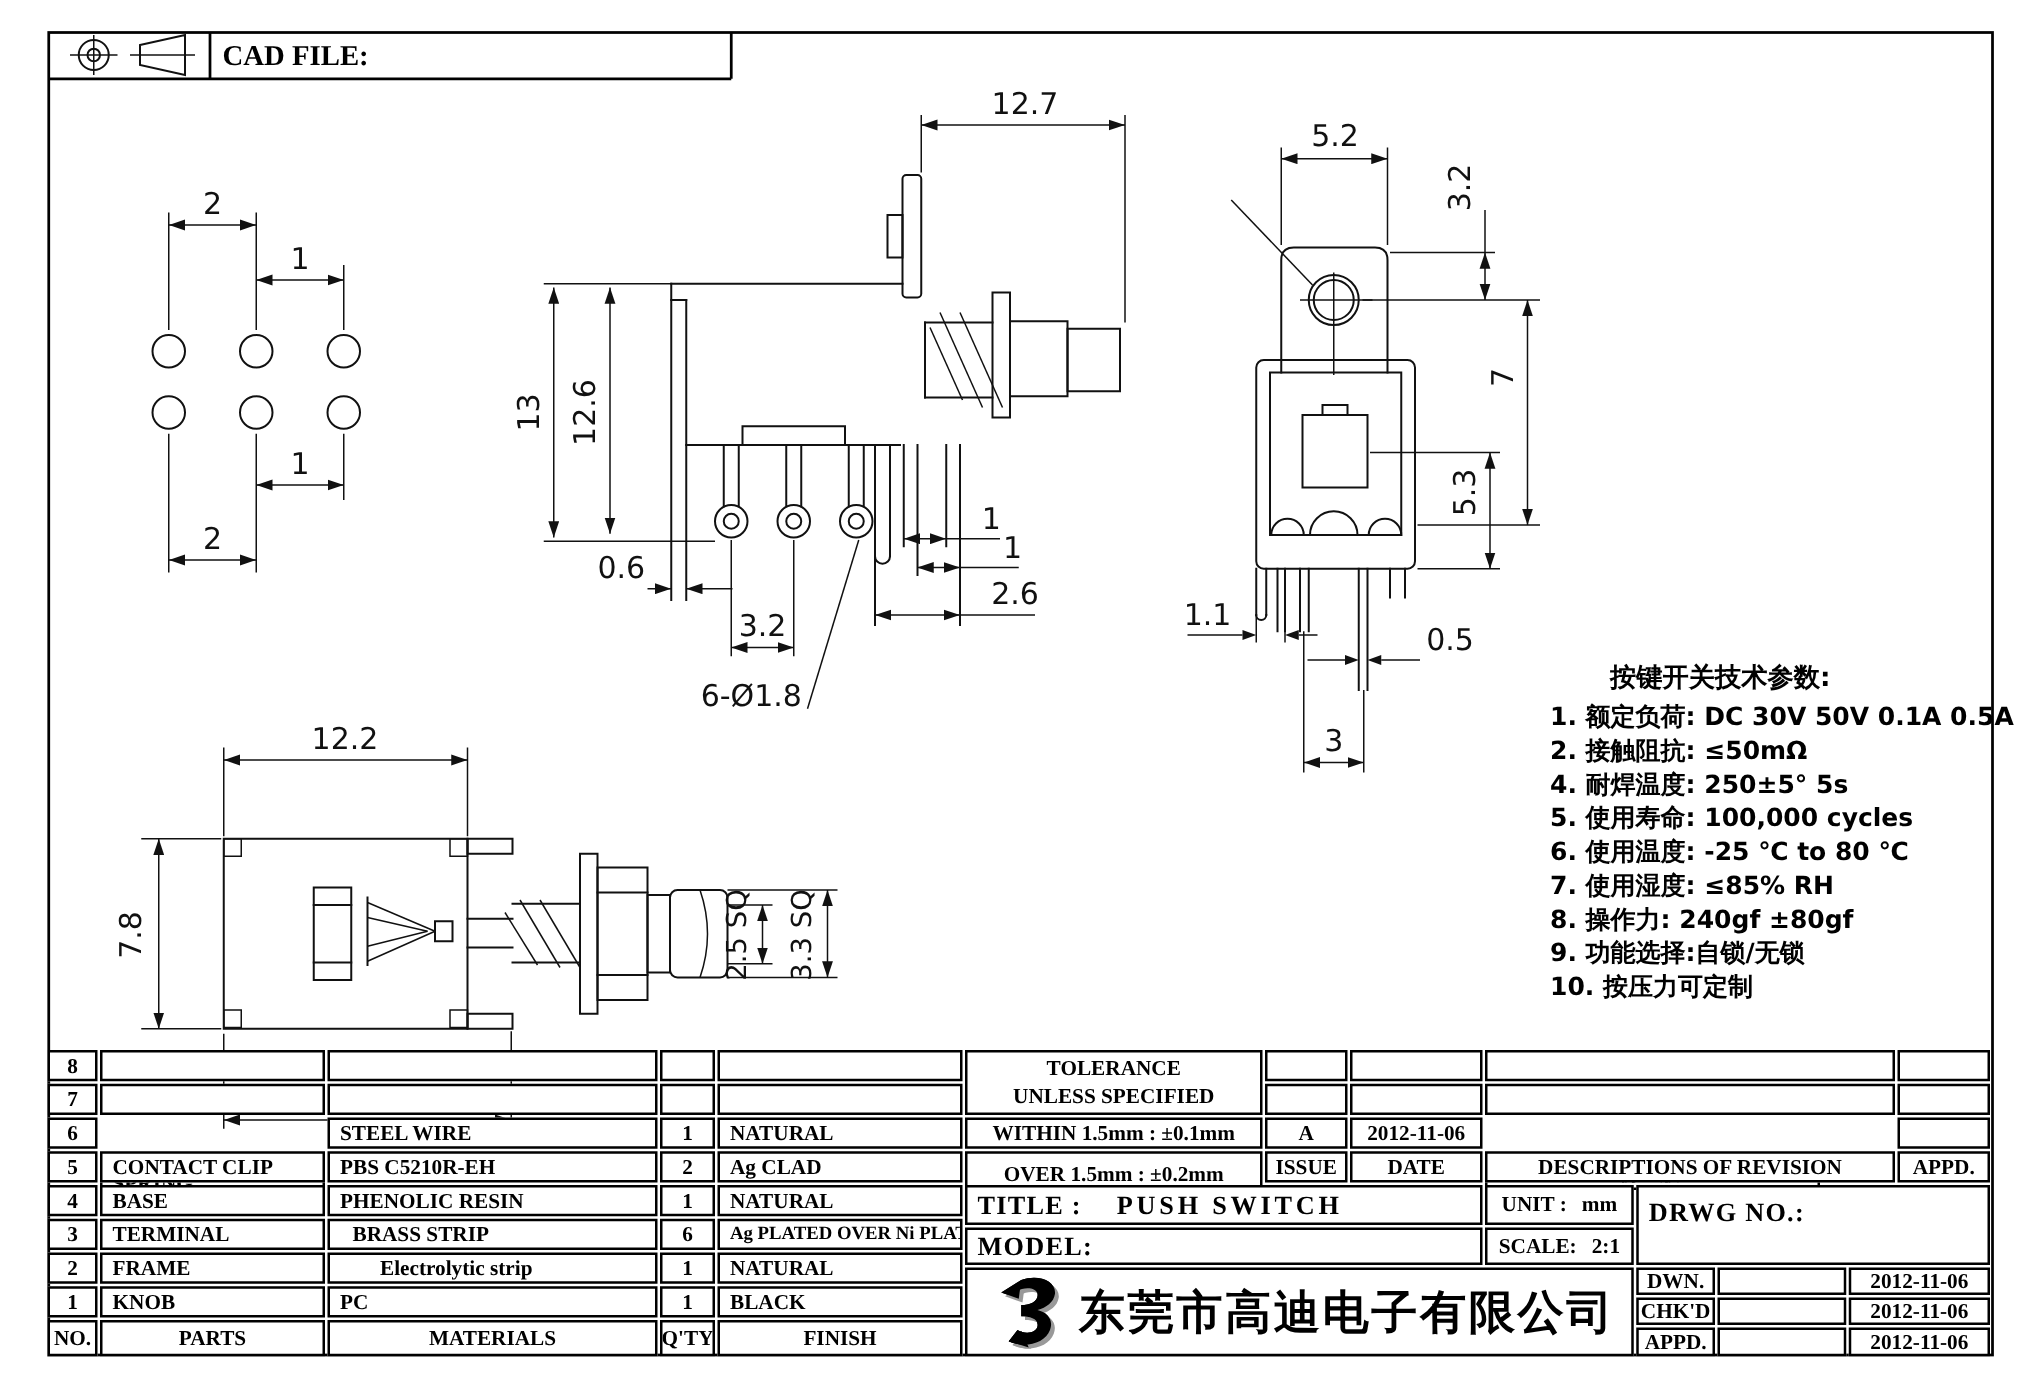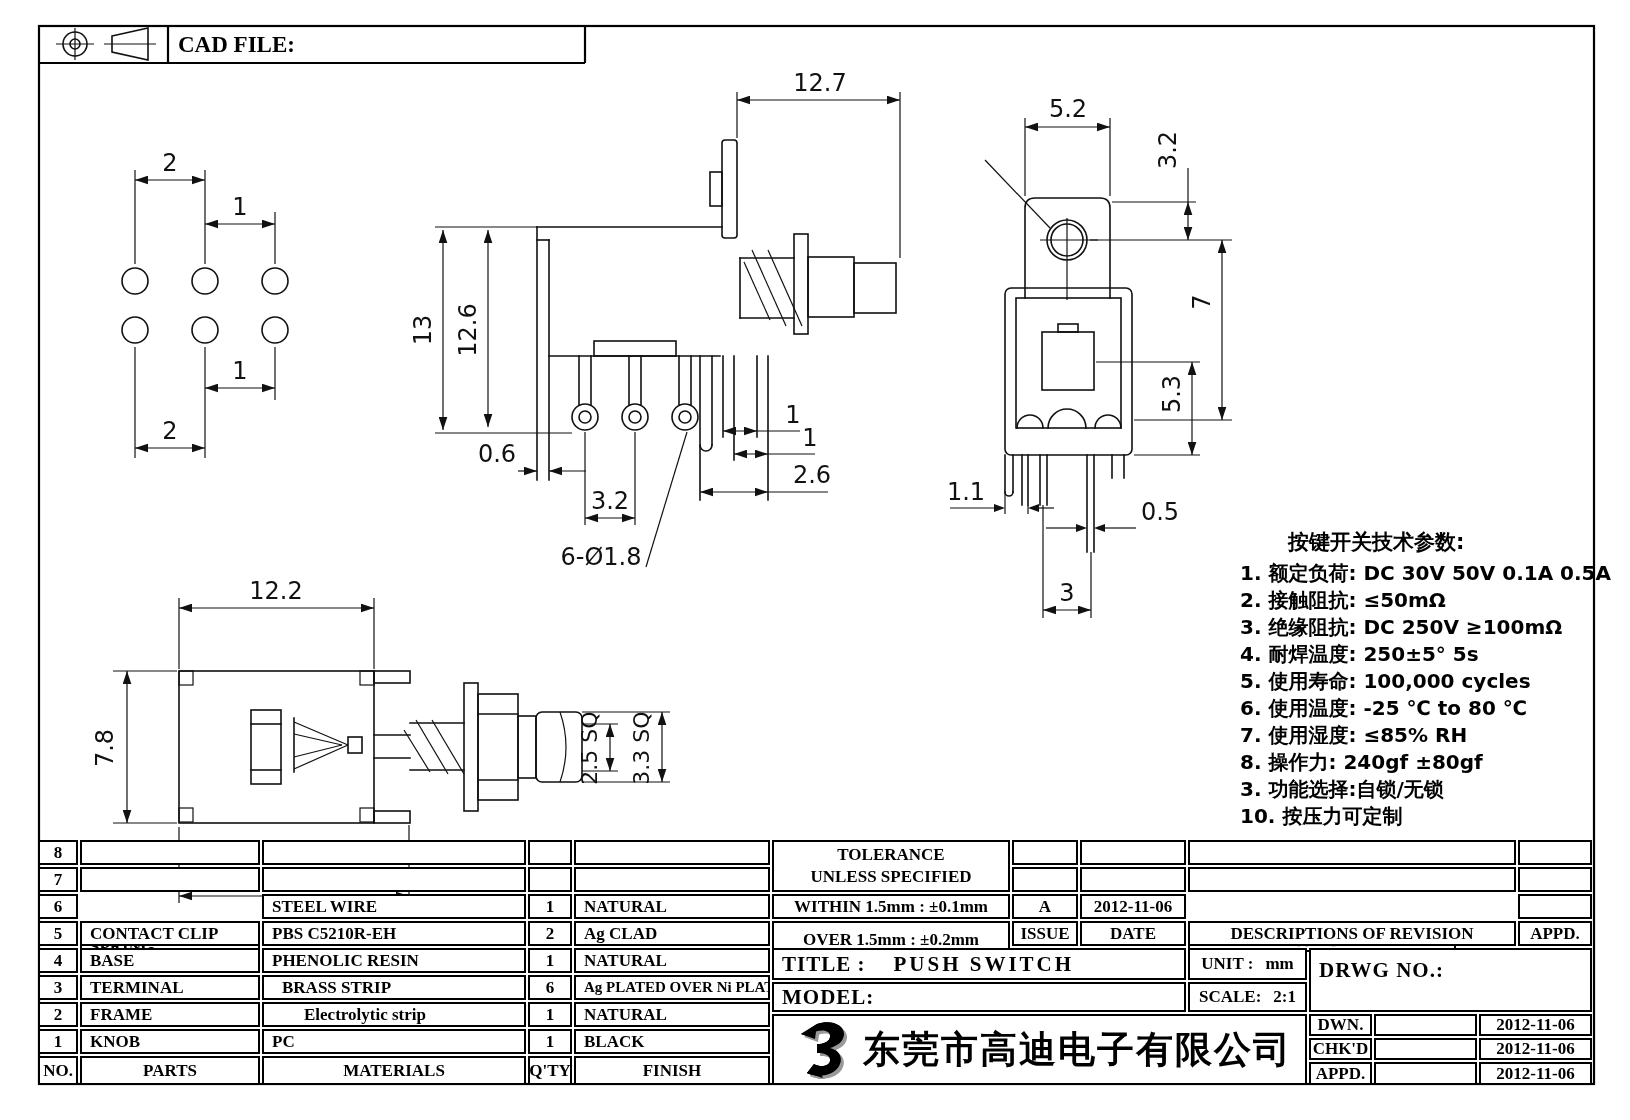--- a/index.html
+++ b/index.html
@@ -268,27 +268,26 @@
       <text class="dts" transform="rotate(-90 597 748)" x="597" y="748">2.5 SQ</text>
       <line x1="662" y1="712" x2="662" y2="782" class="dim"></line>
       <text class="dts" transform="rotate(-90 649 748)" x="649" y="748">3.3 SQ</text>
     </g>
   </svg>
 
   <div class="specs" style="left:1240px;top:528px;width:356px;">
     <div class="specs-title">按键开关技术参数:</div>
     <div class="spec-item">1. 额定负荷: DC 30V 50V  0.1A 0.5A</div>
     <div class="spec-item">2. 接触阻抗: ≤50mΩ</div>
-    <div class="spec-item">3. 绝缘阻抗: DC 250V ≥100mΩ</div>
     <div class="spec-item">4. 耐焊温度: 250±5° 5s</div>
     <div class="spec-item">5. 使用寿命: 100,000 cycles</div>
     <div class="spec-item">6. 使用温度: -25 ℃ to 80 ℃</div>
     <div class="spec-item">7. 使用湿度: ≤85% RH</div>
     <div class="spec-item">8. 操作力: 240gf ±80gf</div>
-    <div class="spec-item">3. 功能选择:自锁/无锁</div>
+    <div class="spec-item">9. 功能选择:自锁/无锁</div>
     <div class="spec-item">10. 按压力可定制</div>
   </div>
 
   <div>
 
     <div class="cell" style="left:38px;top:840px;width:40px;height:25px;">8</div>
     <div class="cell cl" style="left:80px;top:840px;width:180px;height:25px;"></div>
     <div class="cell cl" style="left:262px;top:840px;width:264px;height:25px;"></div>
     <div class="cell" style="left:528px;top:840px;width:44px;height:25px;"></div>
     <div class="cell cl" style="left:574px;top:840px;width:196px;height:25px;"></div>

